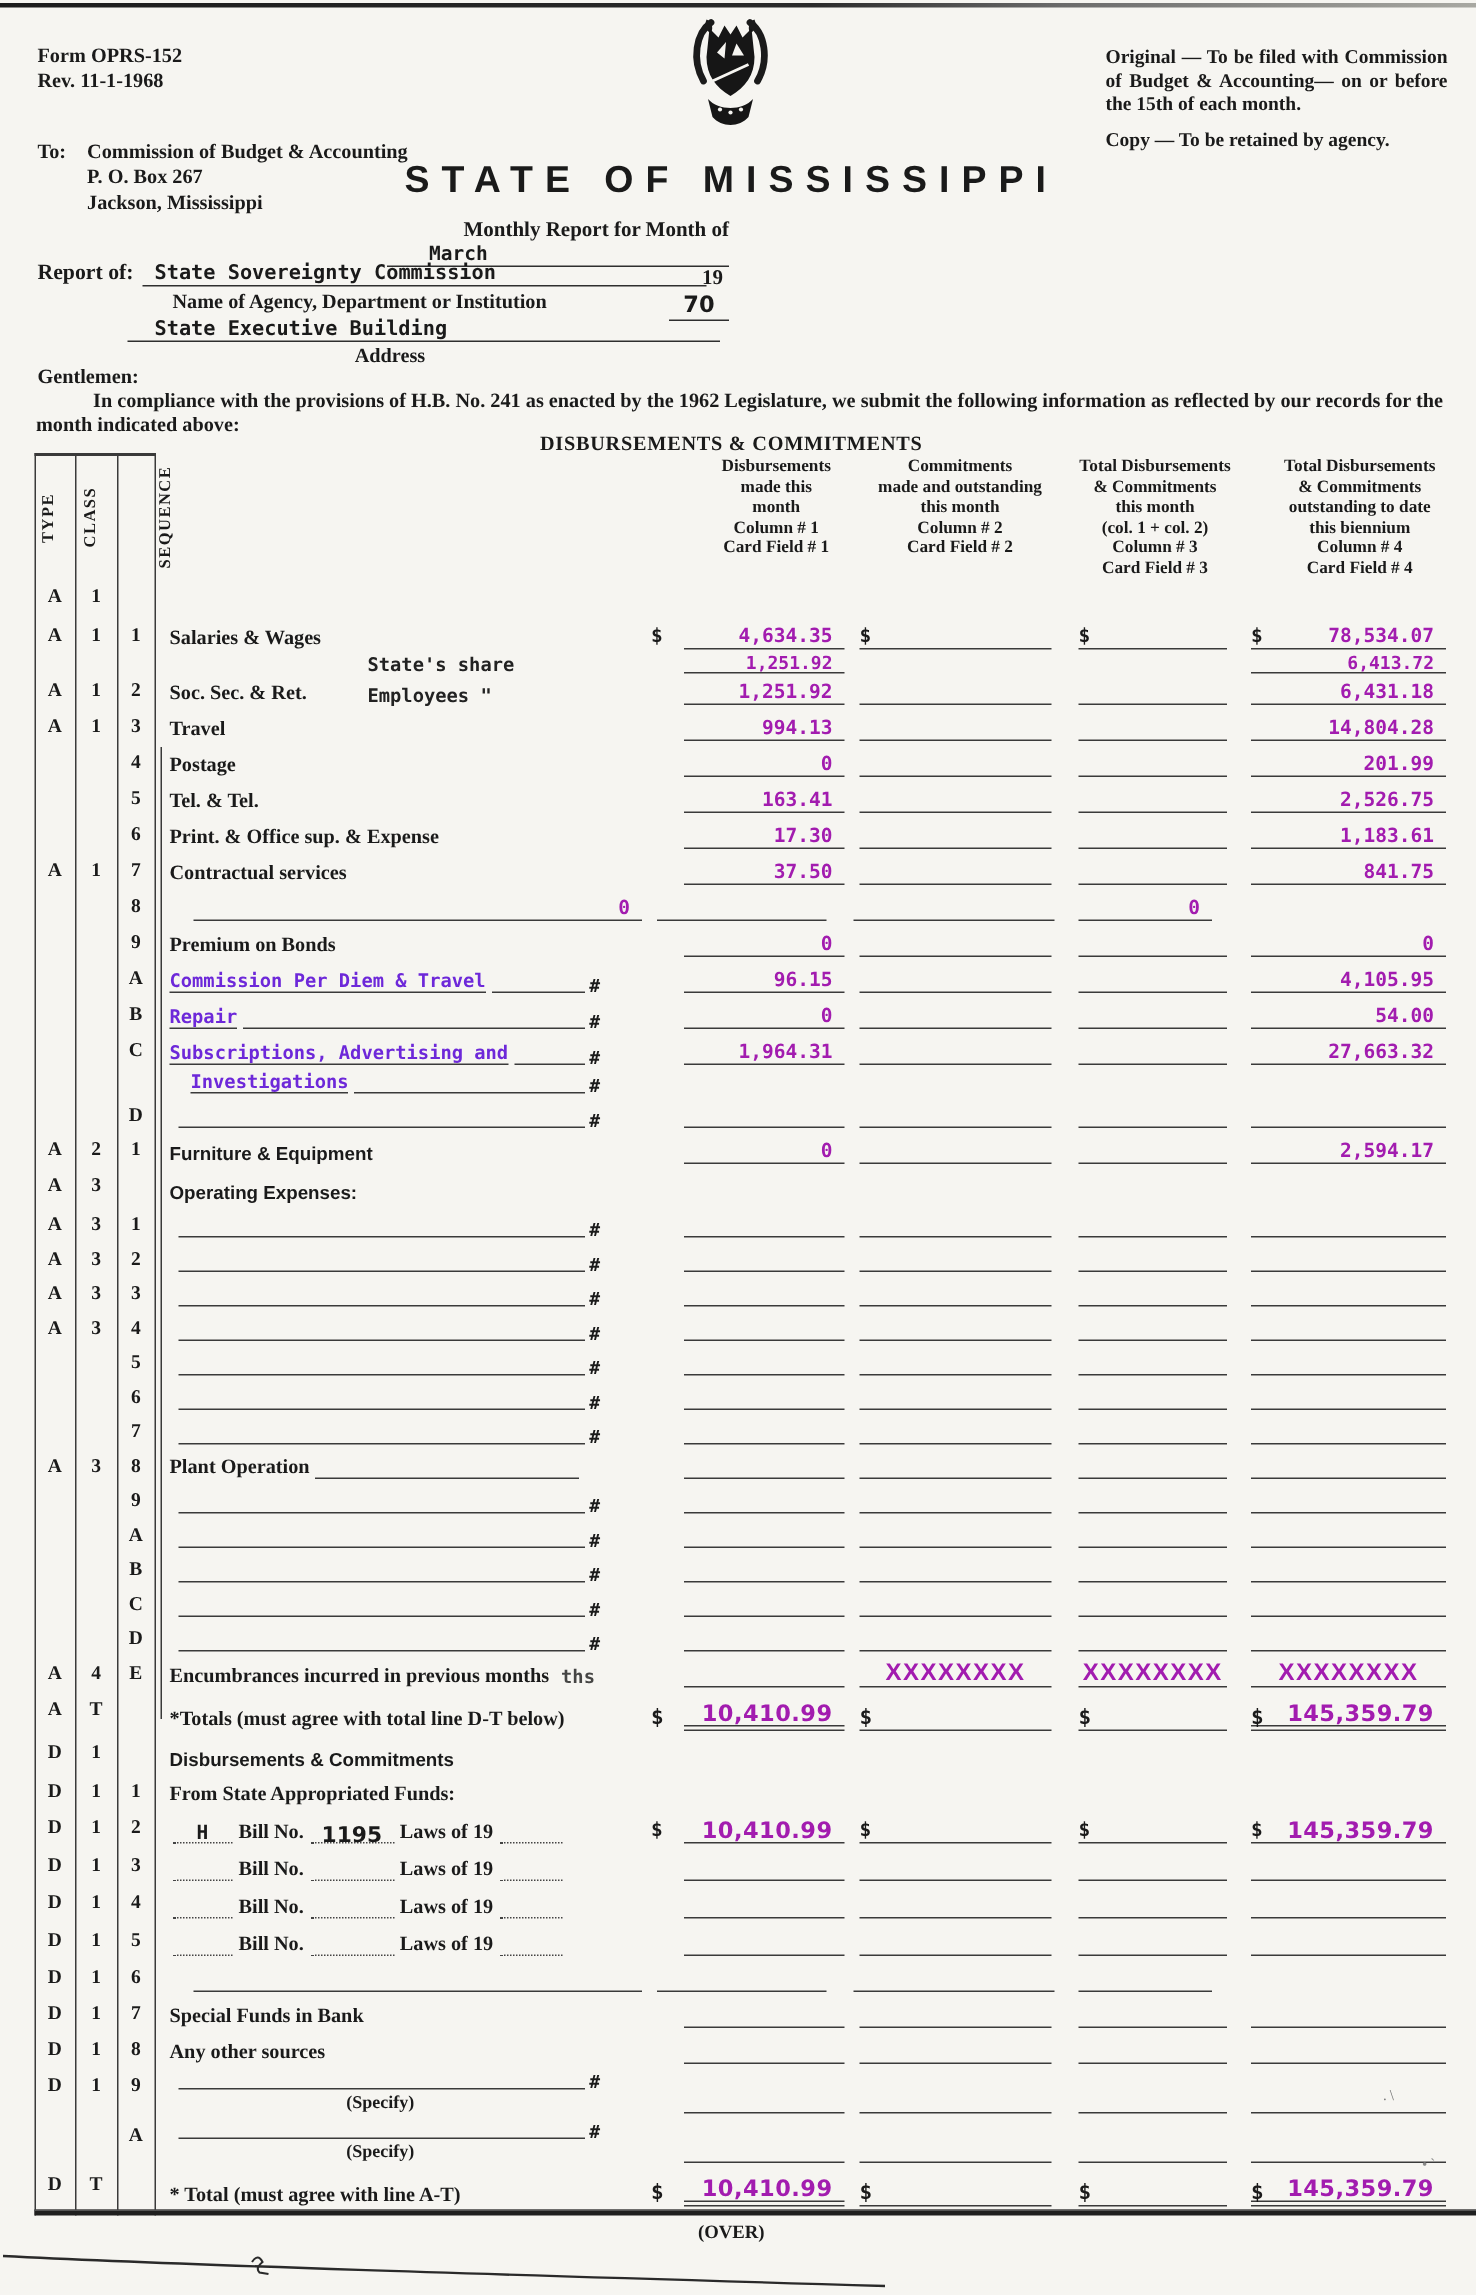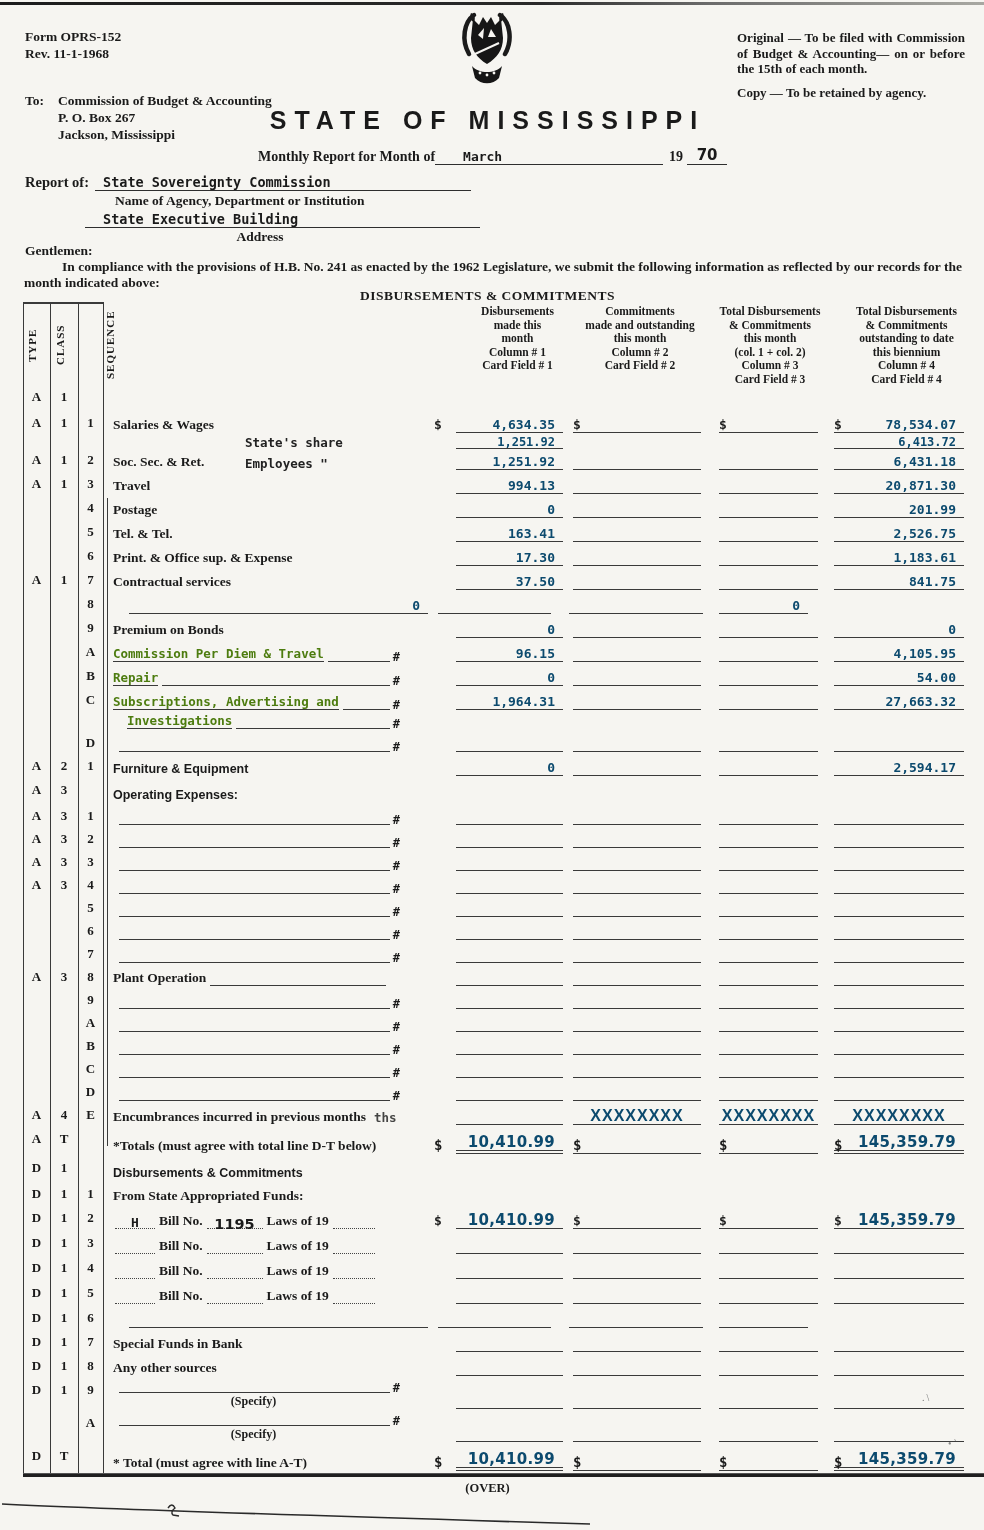--- a/index.html
+++ b/index.html
@@ -10,21 +10,21 @@
   .scanline{position:absolute;top:2px;left:0;width:100%;height:3px;
             background:linear-gradient(90deg,#1c1c1c 0%,#2a2a2a 55%,#6b6b6b 72%,#a8a8a2 100%);}
   .form-info{top:28px;left:25px;font-size:13.5px;font-weight:bold;line-height:17px;}
   .to-block{top:92px;left:25px;font-size:13.5px;font-weight:bold;line-height:17px;display:flex;}
   .to-label{margin-right:14px;}
   .seal{top:8px;left:458px;}
   .state-title{top:106px;left:0;width:975px;text-align:center;font-family:"Liberation Sans",sans-serif;
                font-weight:bold;font-size:25px;letter-spacing:8px;}
   .orig-block{top:30px;left:737px;width:228px;font-size:13px;font-weight:bold;line-height:15.5px;text-align:justify;}
   .copy-note{margin-top:8px;}
-  .month-line{top:146px;left:258px;display:flex;align-items:flex-end;font-size:14px;font-weight:bold;}
+  .month-line{top:146px;left:258px;display:flex;align-items:flex-end;font-size:14px;font-weight:bold;flex-direction:column;}
   .month-slot{display:inline-block;width:200px;border-bottom:1.4px solid #2e2e2e;text-align:left;padding-left:28px;
               font-family:"DejaVu Sans Mono",monospace;font-weight:700;font-size:13px;}
   .yr-prefix{margin:0 4px 0 6px;}
   .yr-slot{display:inline-block;width:40px;border-bottom:1.4px solid #2e2e2e;text-align:center;}
   .hand{font-family:"DejaVu Sans",sans-serif;font-weight:700;}
   .yr-slot .hand{font-size:15px;}
   .report-of{top:174px;left:25px;display:flex;align-items:flex-end;font-size:14.5px;font-weight:bold;}
   .agency-slot{display:inline-block;width:368px;border-bottom:1.6px solid #2e2e2e;margin-left:6px;padding-left:8px;
                font-family:"DejaVu Sans Mono",monospace;font-weight:700;font-size:13.5px;}
   .small-caption{font-size:13.5px;font-weight:bold;}
@@ -50,21 +50,21 @@
   .colhdr{position:absolute;top:3px;font-size:11.5px;font-weight:bold;line-height:13.5px;text-align:center;}
   .ch1{left:427px;width:135px;} .ch2{left:536px;width:162px;} .ch3{left:674px;width:146px;} .ch4{left:806px;width:155px;}
   #rows{position:absolute;top:84px;left:0;width:100%;}
   .row{display:grid;grid-template-columns:27px 28px 25px 327px 135px 150px 115px 156px;}
   .k-head{height:26px}.k-item{height:24px}.k-typed{height:24px}.k-cont{height:19px}.k-blank{height:23px}
   .k-note{height:13px}.k-dash{height:23px}.k-enc{height:24px}.k-total{height:29px}.k-bill{height:25px}.k-specify{height:33px}
   .ind{text-align:center;font-size:13px;font-weight:bold;padding-top:3px;}
   .desc{position:relative;display:flex;align-items:flex-end;padding:0 0 3px 10px;}
   .plabel{font-size:13.5px;font-weight:bold;white-space:nowrap;}
   .hlabel{font-family:"Liberation Sans",sans-serif;font-weight:bold;font-size:12.5px;white-space:nowrap;}
-  .tlabel{font-family:"DejaVu Sans Mono",monospace;font-weight:700;font-size:12.5px;color:#4d7c0f;
+  .tlabel{font-family:"DejaVu Sans Mono",monospace;font-weight:700;font-size:12.5px;color:#6d28d9;
           border-bottom:1.3px solid #3a3a3a;white-space:nowrap;}
   .tlabel.cont{margin-left:14px;border-bottom:1.3px solid #3a3a3a;}
   .tnote{position:absolute;left:142px;bottom:2px;font-family:"DejaVu Sans Mono",monospace;font-weight:700;
          font-size:12.5px;color:#222;white-space:nowrap;}
   .k-note .tnote{bottom:0;}
   .fill{flex:1;height:0;border-bottom:1.3px solid #3a3a3a;margin:0 3px 0 4px;}
   .fill.dash{margin-right:44px;border-bottom:1.4px solid #3a3a3a;}
   .hash{font-family:"DejaVu Sans Mono",monospace;font-weight:700;font-size:12px;margin-right:30px;line-height:10px;}
   .smudge{font-family:"DejaVu Sans Mono",monospace;font-weight:700;font-size:12.5px;margin-left:8px;opacity:.8;
           filter:blur(.3px);}
@@ -75,21 +75,21 @@
   .bslot.pre{width:40px;} .bslot.no{width:56px;} .bslot.yr{width:42px;}
   .bill-label{font-size:13.5px;font-weight:bold;margin:0 2px;white-space:nowrap;}
   .pre-text{font-family:"DejaVu Sans Mono",monospace;font-weight:700;font-size:13px;}
   .no-text{font-family:"DejaVu Sans",sans-serif;font-weight:700;font-size:14.5px;position:relative;top:2px;}
   .vcell{position:relative;display:flex;flex-direction:column;justify-content:flex-end;padding-bottom:3px;}
   .ln{display:block;}
   .c1 .ln{margin:0 2px 0 26px;} .c2 .ln{margin:0 14px 0 8px;} .c3 .ln{margin:0 12px 0 4px;} .c4 .ln{margin:0 22px 0 4px;}
   .ul{border-bottom:1.4px solid #3a3a3a;}
   .dblu{border-bottom:4px double #3a3a3a;}
   .num{display:block;text-align:right;font-family:"DejaVu Sans Mono",monospace;font-weight:700;
-       font-size:13px;line-height:15px;padding-right:8px;color:#0c4a6e;}
+       font-size:13px;line-height:15px;padding-right:8px;color:#a21caf;}
   .num.hand{font-family:"DejaVu Sans",sans-serif;font-size:15px;line-height:16px;letter-spacing:.3px;}
   .num.xx{font-family:"Liberation Sans",sans-serif;font-weight:900;font-size:16px;line-height:16px;
           text-align:center;letter-spacing:1px;padding-right:0;}
   .k-note .num{font-size:12px;line-height:12px;}
   .k-note .vcell{padding-bottom:1px;}
   .dlr{position:absolute;bottom:4px;font-family:"DejaVu Sans Mono",monospace;font-weight:700;font-size:13px;}
   .c1 .dlr{left:4px;} .c2 .dlr{left:8px;} .c3 .dlr{left:4px;} .c4 .dlr{left:4px;}
   .k-total .dlr{font-size:14px;}
   
   .over{top:1481px;left:0;width:975px;text-align:center;font-size:12.5px;font-weight:bold;}
@@ -316,21 +316,21 @@
             </div>
           </div>
           <div class="vcell c2">
             <div class="ln ul"></div>
           </div>
           <div class="vcell c3">
             <div class="ln ul"></div>
           </div>
           <div class="vcell c4">
             <div class="ln ul">
-              <span class="num">20,871.30</span>
+              <span class="num">14,804.28</span>
             </div>
           </div>
         </div>
         <div class="row k-item">
           <div class="ind"></div>
           <div class="ind"></div>
           <div class="ind">4</div>
           <div class="desc">
             <span class="plabel">Postage</span>
           </div>

